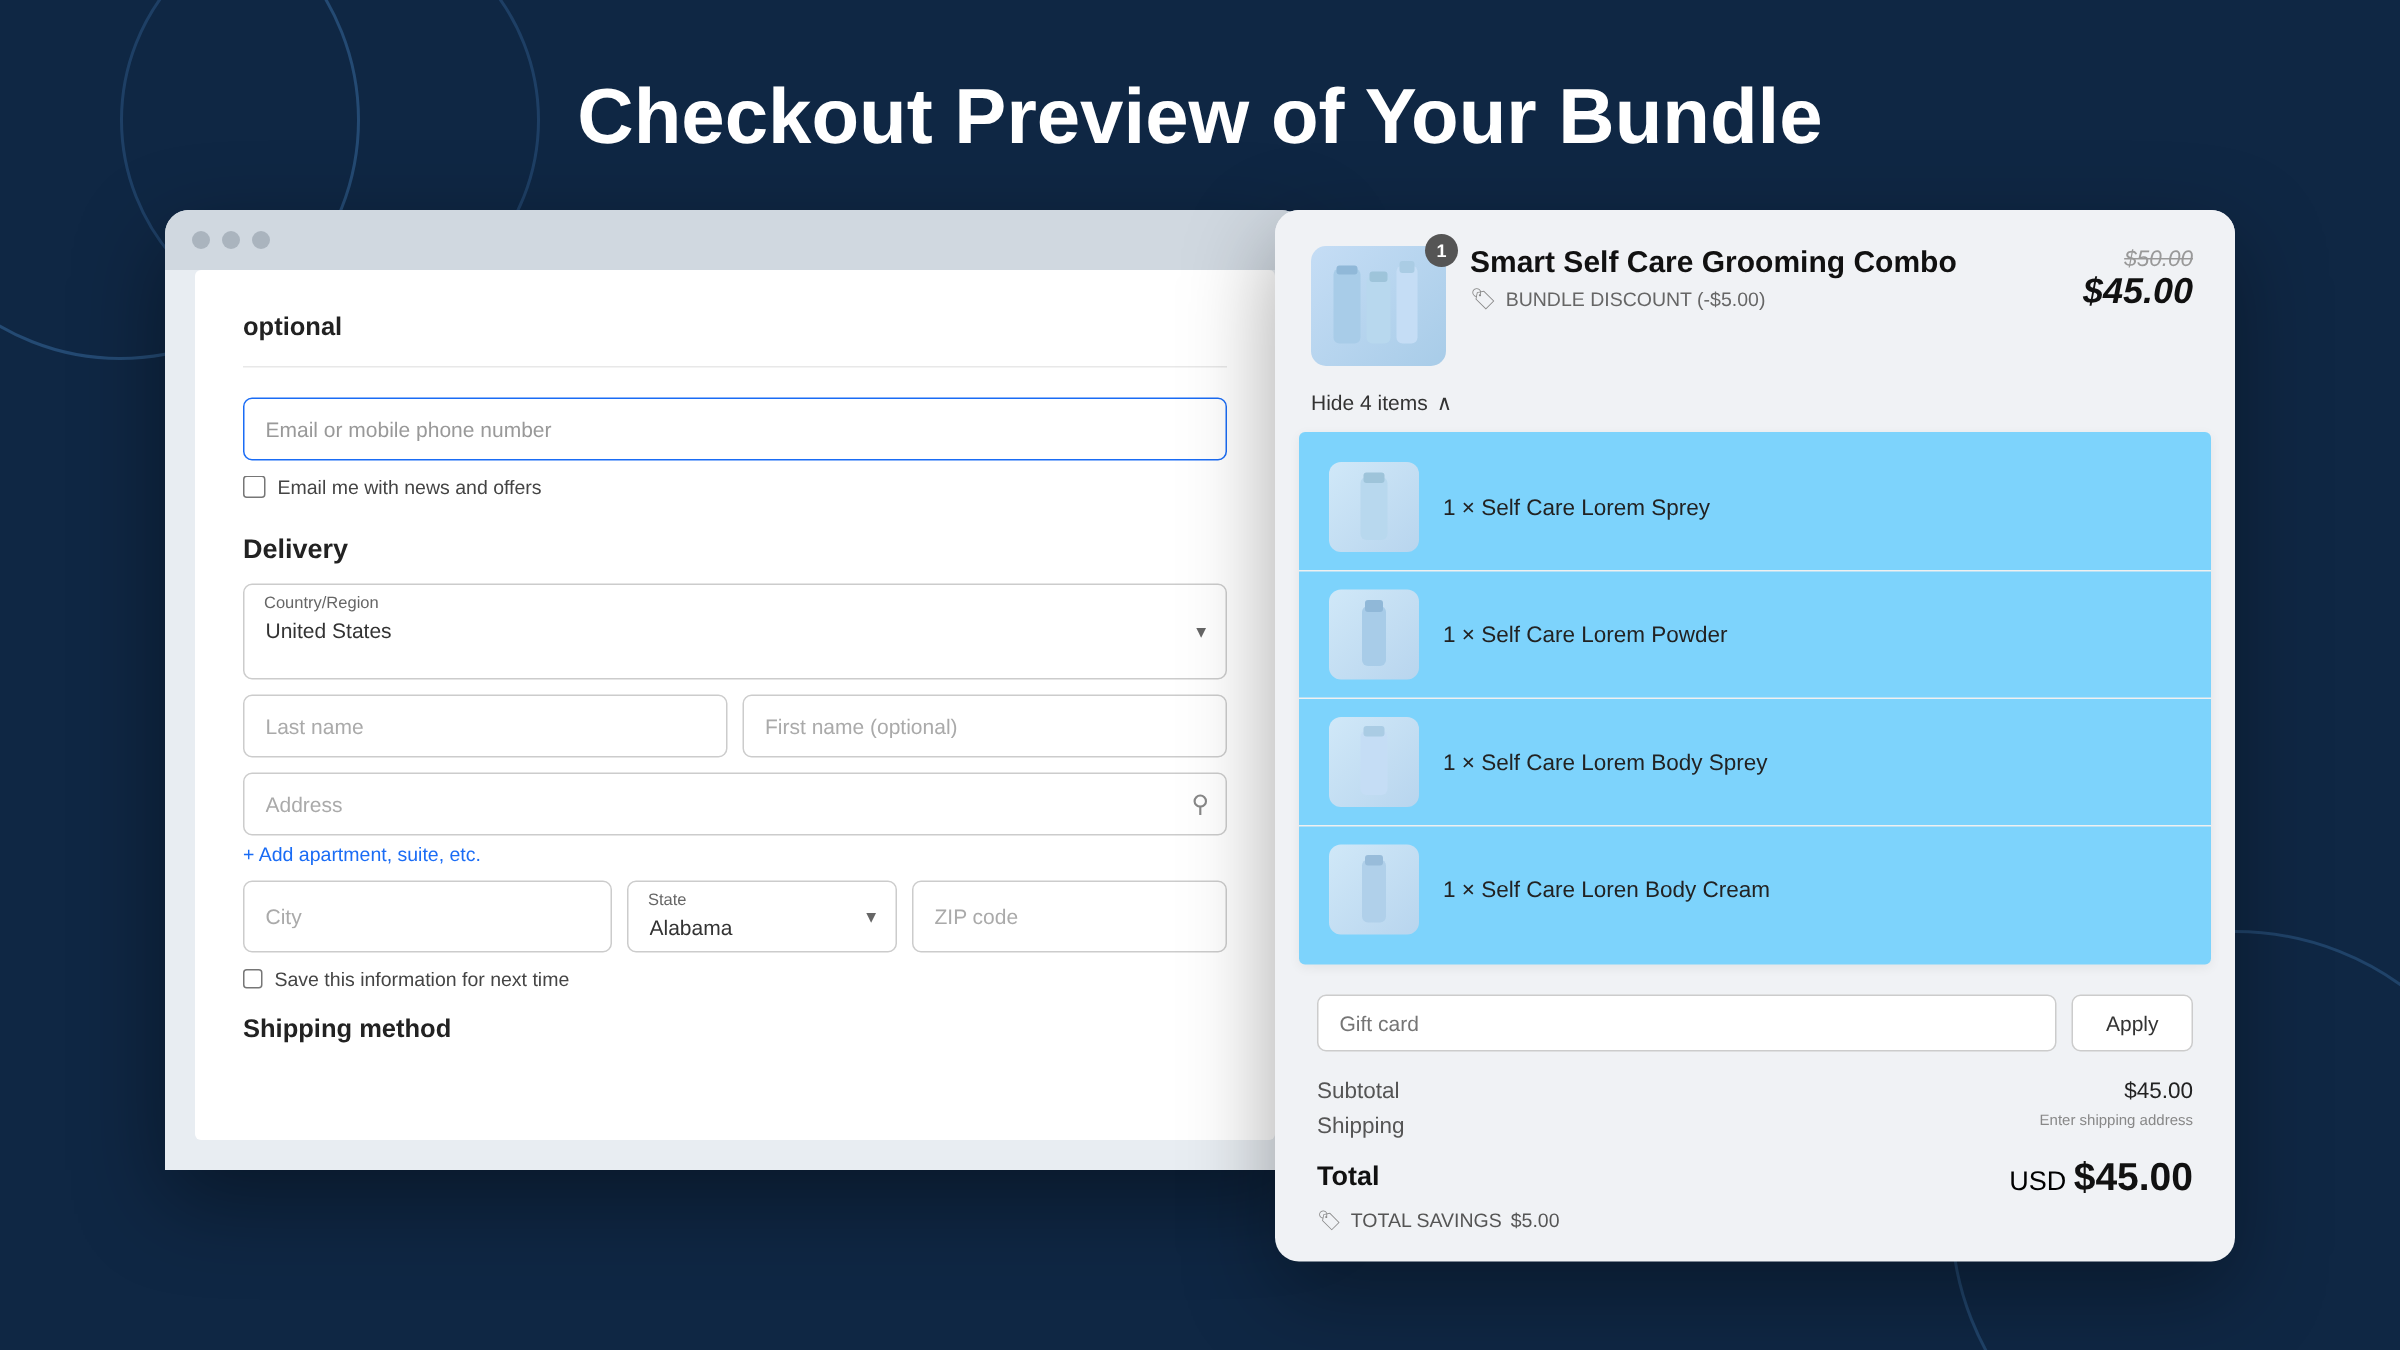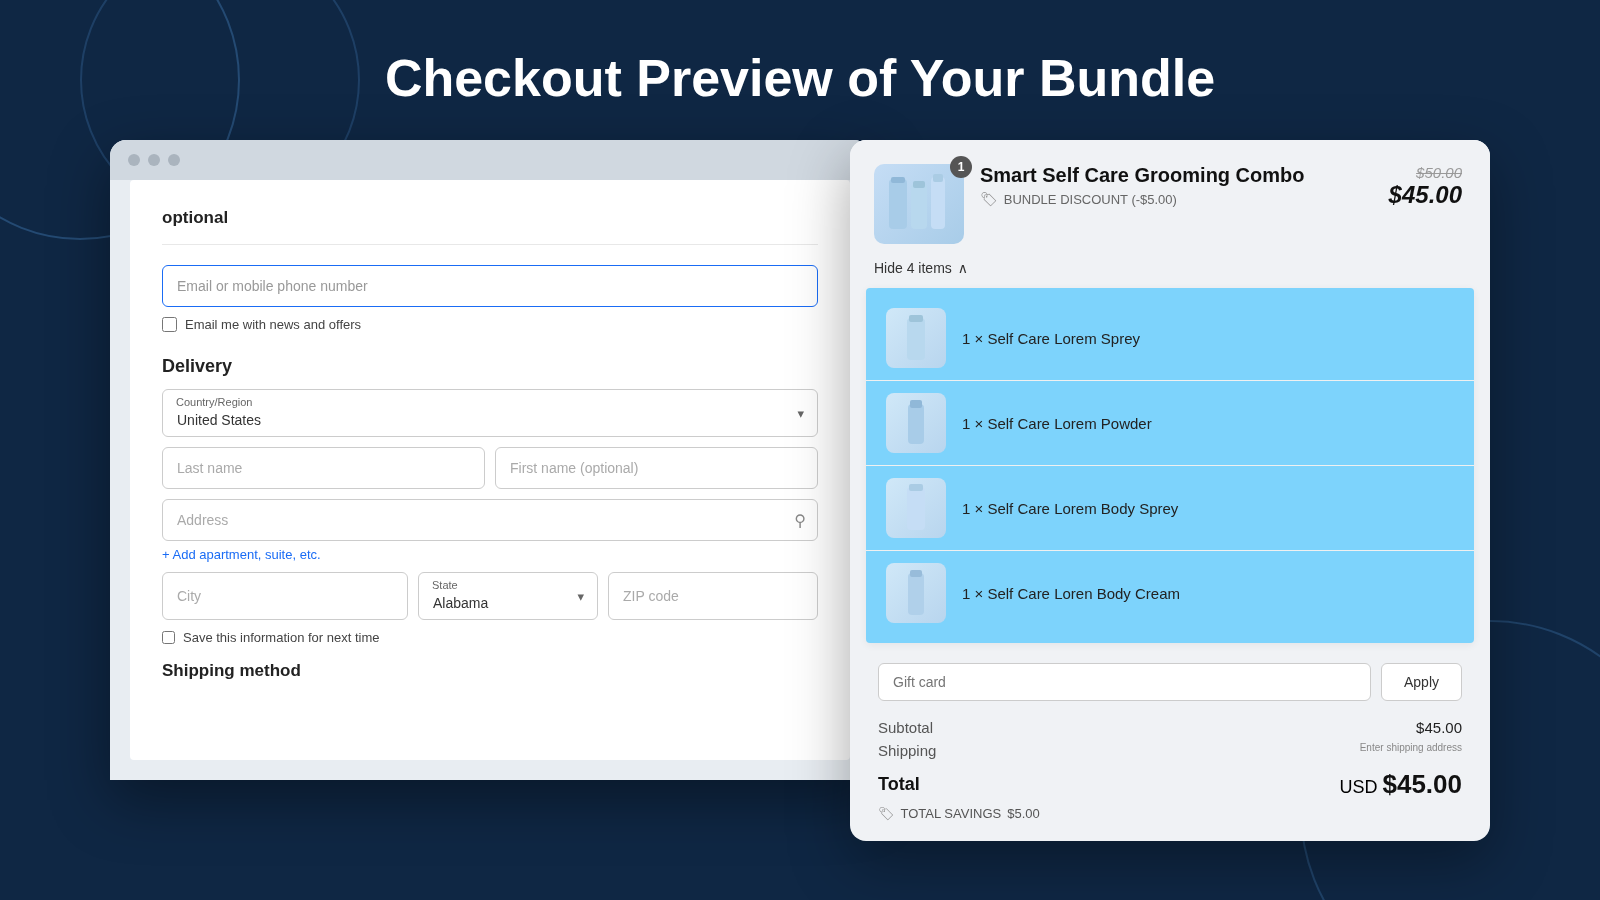--- a/index.html
+++ b/index.html
@@ -166,21 +166,21 @@
       font-size: 11px;
       color: #666;
       position: absolute;
       top: 7px;
       left: 14px;
     }
     .form-select {
       width: 100%;
       border: 1px solid #ccc;
       border-radius: 6px;
-      padding: 22px 14px 8px 14px;
+      padding: 22px 14px 24px 14px;
       font-size: 14px;
       color: #333;
       background: #fff;
       appearance: none;
       outline: none;
     }
     .select-arrow {
       position: absolute;
       right: 14px;
       top: 50%;

